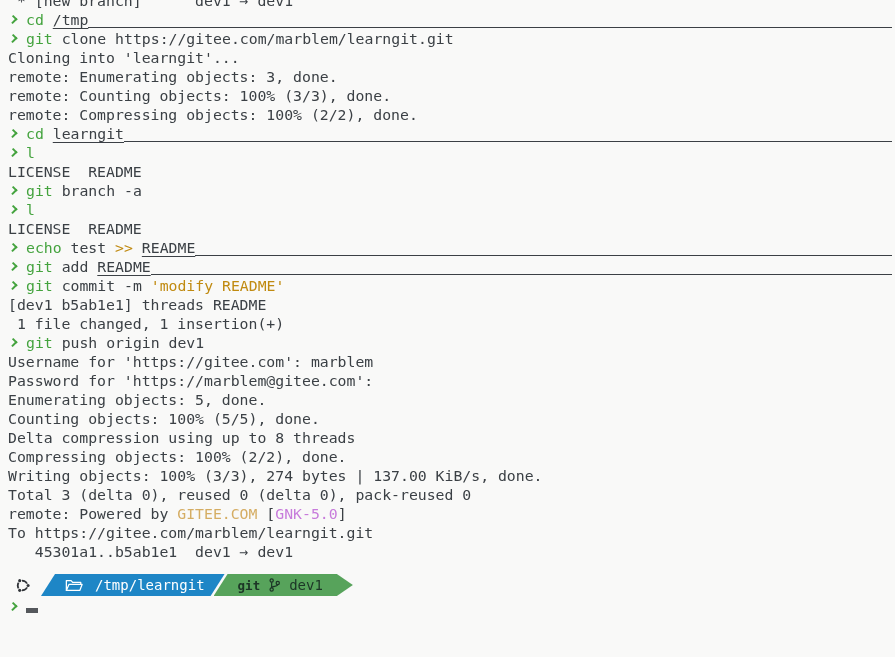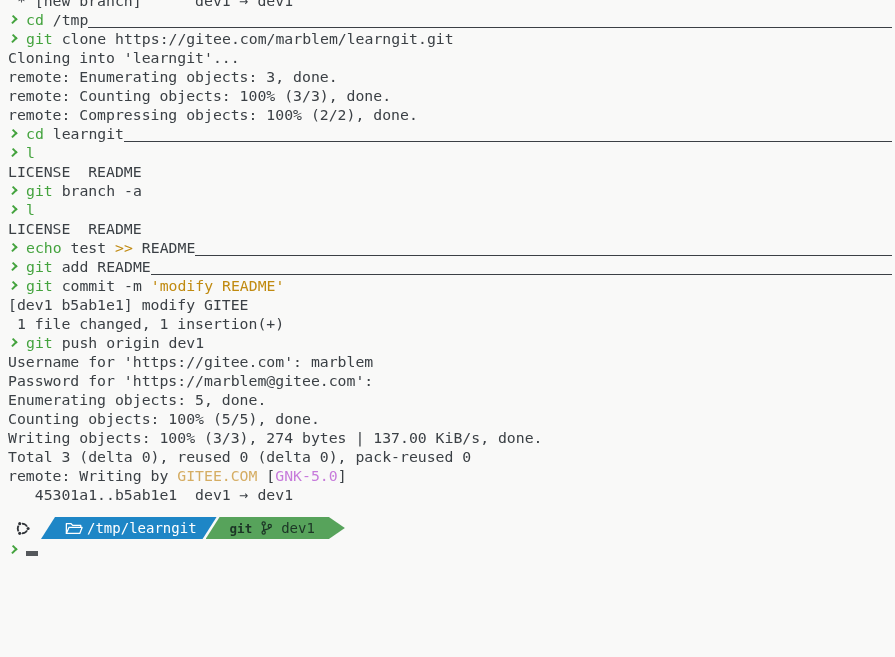--- a/index.html
+++ b/index.html
@@ -11,31 +11,31 @@
   html,body{width:895px;height:657px;overflow:hidden}
   body{background:var(--bg);font-family:"DejaVu Sans Mono","Liberation Mono",monospace;
        font-size:14.8px;color:var(--fg);}
   .term{width:895px;height:657px;padding:0 2px 0 8px;overflow:hidden}
   .tl{display:flex;height:19px;line-height:19px;white-space:pre;align-items:stretch}
   #lines .tl:first-child{margin-top:-9px}
   #lines .tl:last-child{height:13px}
   .t{display:inline-block}
   .fg{color:var(--fg)} .green{color:var(--green)} .orange{color:var(--orange)}
   .gold{color:var(--gold)} .purple{color:var(--purple)}
-  .u{text-underline-offset:3px;text-decoration-thickness:1.2px}
+  .u{text-decoration:underline;text-underline-offset:3px;text-decoration-thickness:1.2px}
   .fill{flex:1 1 auto;align-self:flex-start;height:17.5px;border-bottom:1.3px solid var(--fg);margin-right:1px}
   .pchev{display:inline-flex;width:18px;align-items:center}
   .chev{display:inline-block;width:6px;height:7px;border-top:2.2px solid var(--green);
         border-right:2.2px solid var(--green);transform:rotate(45deg);margin-left:2px}
   .cursor{display:inline-block;width:12px;height:5px;background:var(--cursor);align-self:flex-end;margin-bottom:3px}
   
   .bar{display:flex;align-items:stretch;height:22px;padding-left:6px}
   .ulogo{display:flex;align-items:center;margin-right:10px}
   .seg{display:flex;align-items:center;font-size:14px}
-  .segblue{background:var(--segblue);color:#fff;gap:4px;padding:0 20px 0 24px;
+  .segblue{background:var(--segblue);color:#fff;gap:12px;padding:0 20px 0 24px;
     clip-path:polygon(14px 0,100% 0,calc(100% - 14px) 100%,0 100%)}
   .seggreen{background:var(--seggreen);color:var(--segdark);gap:8px;margin-left:-11px;
     padding:0 30px 0 24px;
     clip-path:polygon(14px 0,calc(100% - 16px) 0,100% 50%,calc(100% - 16px) 100%,0 100%)}
   .vcs{font-size:12.5px;font-weight:bold}
   .branch{font-weight:normal}
   .cwd{font-weight:normal}
   .icx{display:inline-flex;align-items:center}
   .promptline{margin-top:1px}
 </style>
@@ -53,30 +53,33 @@
       <div class="tl"><span class="t fg">remote: Compressing objects: 100% (2/2), done.</span></div>
       <div class="tl"><span class="pchev"><i class="chev"></i></span><span class="t green">cd</span><span class="t fg"> </span><span class="t fg u">learngit</span><span class="fill"></span></div>
       <div class="tl"><span class="pchev"><i class="chev"></i></span><span class="t green">l</span></div>
       <div class="tl"><span class="t fg">LICENSE  README</span></div>
       <div class="tl"><span class="pchev"><i class="chev"></i></span><span class="t green">git</span><span class="t fg"> branch -a</span></div>
       <div class="tl"><span class="pchev"><i class="chev"></i></span><span class="t green">l</span></div>
       <div class="tl"><span class="t fg">LICENSE  README</span></div>
       <div class="tl"><span class="pchev"><i class="chev"></i></span><span class="t green">echo</span><span class="t fg"> test </span><span class="t orange">&gt;&gt;</span><span class="t fg"> </span><span class="t fg u">README</span><span class="fill"></span></div>
       <div class="tl"><span class="pchev"><i class="chev"></i></span><span class="t green">git</span><span class="t fg"> add </span><span class="t fg u">README</span><span class="fill"></span></div>
       <div class="tl"><span class="pchev"><i class="chev"></i></span><span class="t green">git</span><span class="t fg"> commit -m </span><span class="t orange">'modify README'</span></div>
-      <div class="tl"><span class="t fg">[dev1 b5ab1e1] modify GITEE</span></div>
+      <div class="tl"><span class="t fg">[dev1 b5ab1e1] threads README</span></div>
       <div class="tl"><span class="t fg"> 1 file changed, 1 insertion(+)</span></div>
       <div class="tl"><span class="pchev"><i class="chev"></i></span><span class="t green">git</span><span class="t fg"> push origin dev1</span></div>
       <div class="tl"><span class="t fg">Username for 'https://gitee.com': marblem</span></div>
       <div class="tl"><span class="t fg">Password for 'https://marblem@gitee.com':</span></div>
       <div class="tl"><span class="t fg">Enumerating objects: 5, done.</span></div>
       <div class="tl"><span class="t fg">Counting objects: 100% (5/5), done.</span></div>
+      <div class="tl"><span class="t fg">Delta compression using up to 8 threads</span></div>
+      <div class="tl"><span class="t fg">Compressing objects: 100% (2/2), done.</span></div>
       <div class="tl"><span class="t fg">Writing objects: 100% (3/3), 274 bytes | 137.00 KiB/s, done.</span></div>
       <div class="tl"><span class="t fg">Total 3 (delta 0), reused 0 (delta 0), pack-reused 0</span></div>
-      <div class="tl"><span class="t fg">remote: Writing by </span><span class="t gold">GITEE.COM</span><span class="t fg"> [</span><span class="t purple">GNK-5.0</span><span class="t fg">]</span></div>
+      <div class="tl"><span class="t fg">remote: Powered by </span><span class="t gold">GITEE.COM</span><span class="t fg"> [</span><span class="t purple">GNK-5.0</span><span class="t fg">]</span></div>
+      <div class="tl"><span class="t fg">To https://gitee.com/marblem/learngit.git</span></div>
       <div class="tl"><span class="t fg">   45301a1..b5ab1e1  dev1 → dev1</span></div>
       <div class="tl"></div>
     </div>
 
   <div class="bar">
     <span class="ulogo">
       <svg width="17" height="17" viewBox="0 0 100 100">
         <circle cx="50" cy="50" r="28" fill="none" stroke="#303338" stroke-width="11"></circle>
         <circle cx="78" cy="50" r="12" fill="#f9f9f8"></circle>
         <circle cx="36" cy="74.2" r="12" fill="#f9f9f8"></circle>

